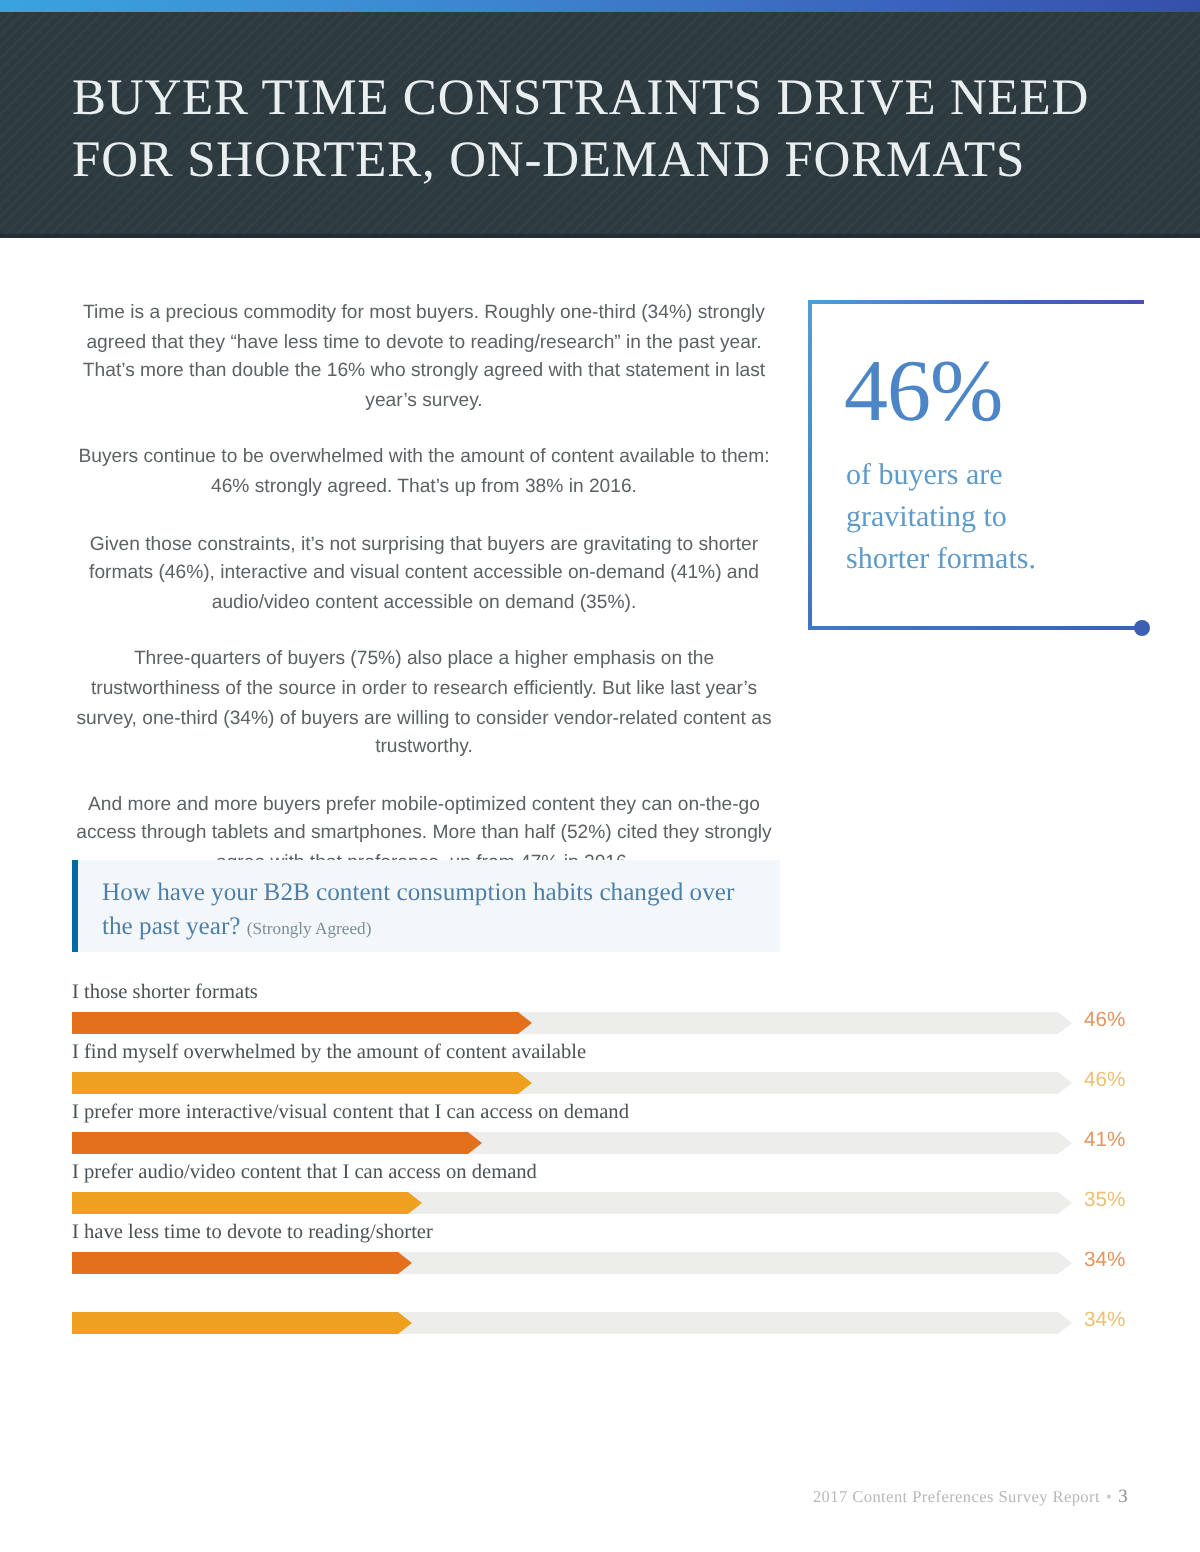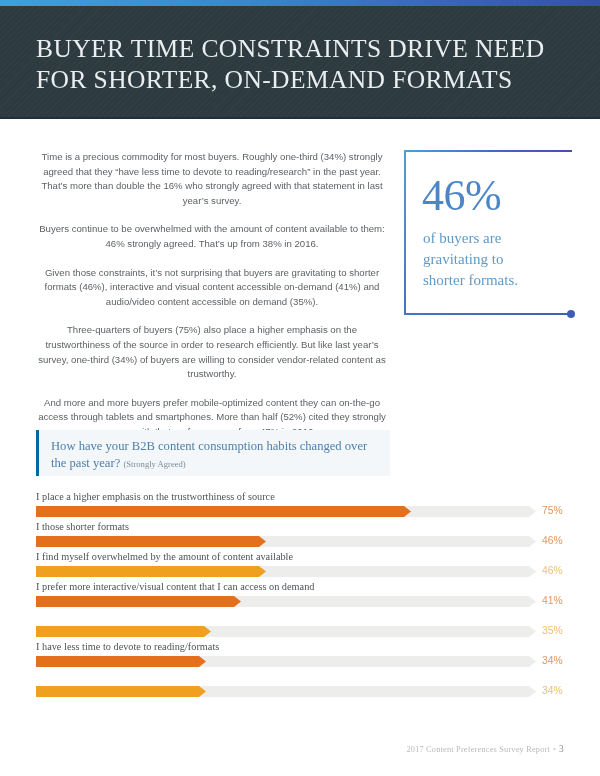--- a/index.html
+++ b/index.html
@@ -249,28 +249,20 @@
 gravitating to
 shorter formats.</div>
 </div>
 
 <div class="q-header">
   <div class="q-text"><span>How have your B2B content consumption habits changed over the past year?</span> <span class="q-sub">(Strongly Agreed)</span></div>
 </div>
 
 <div class="chart" id="chart">
     <div class="bar-row">
-      <div class="bar-label">I place a higher emphasis on the trustworthiness of source</div>
-      <div class="track-wrap">
-        <div class="track" style="background: rgb(237, 237, 236);"></div>
-        <div class="fill" style="width: 375px; background: rgb(228, 112, 30);"></div>
-      </div>
-      <div class="bar-value" style="color: rgb(228, 149, 94);">75%</div>
-    </div>
-    <div class="bar-row">
       <div class="bar-label">I those shorter formats</div>
       <div class="track-wrap">
         <div class="track" style="background: rgb(237, 237, 236);"></div>
         <div class="fill" style="width: 230px; background: rgb(228, 112, 30);"></div>
       </div>
       <div class="bar-value" style="color: rgb(228, 149, 94);">46%</div>
     </div>
     <div class="bar-row">
       <div class="bar-label">I find myself overwhelmed by the amount of content available</div>
       <div class="track-wrap">
@@ -281,28 +273,29 @@
     </div>
     <div class="bar-row">
       <div class="bar-label">I prefer more interactive/visual content that I can access on demand</div>
       <div class="track-wrap">
         <div class="track" style="background: rgb(237, 237, 236);"></div>
         <div class="fill" style="width: 205px; background: rgb(228, 112, 30);"></div>
       </div>
       <div class="bar-value" style="color: rgb(228, 149, 94);">41%</div>
     </div>
     <div class="bar-row">
+      <div class="bar-label">I prefer audio/video content that I can access on demand</div>
       <div class="track-wrap">
         <div class="track" style="background: rgb(237, 237, 236);"></div>
         <div class="fill" style="width: 175px; background: rgb(239, 160, 30);"></div>
       </div>
       <div class="bar-value" style="color: rgb(237, 192, 115);">35%</div>
     </div>
     <div class="bar-row">
-      <div class="bar-label">I have less time to devote to reading/formats</div>
+      <div class="bar-label">I have less time to devote to reading/shorter</div>
       <div class="track-wrap">
         <div class="track" style="background: rgb(237, 237, 236);"></div>
         <div class="fill" style="width: 170px; background: rgb(228, 112, 30);"></div>
       </div>
       <div class="bar-value" style="color: rgb(228, 149, 94);">34%</div>
     </div>
     <div class="bar-row">
       <div class="track-wrap">
         <div class="track" style="background: rgb(237, 237, 236);"></div>
         <div class="fill" style="width: 170px; background: rgb(239, 160, 30);"></div>

